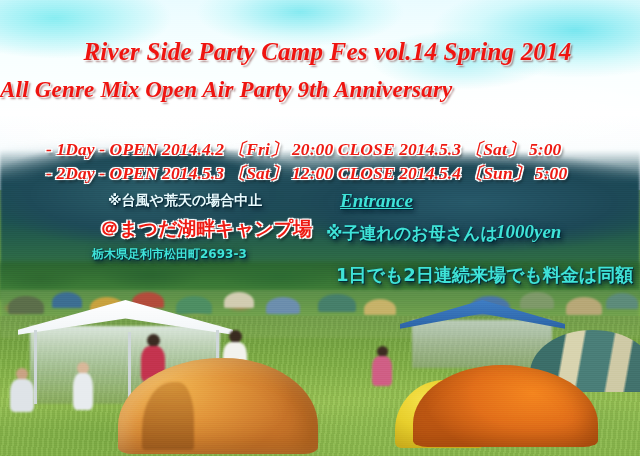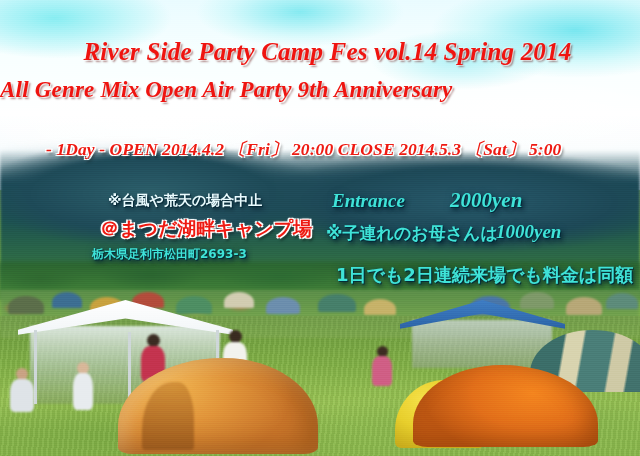--- a/index.html
+++ b/index.html
@@ -211,21 +211,21 @@
 
   #day1{left:46px;top:137px;font-size:17.5px;letter-spacing:.1px;}
   #day2{left:46px;top:161px;font-size:17.5px;letter-spacing:.1px;}
 
   .jp{font-family:"DejaVu Sans","Liberation Sans",sans-serif;font-style:normal;font-weight:bold;}
 
   #note-cancel{left:108px;top:192px;font-size:14px;}
   #venue{left:100px;top:216px;font-size:19px;}
   #address{left:92px;top:246px;font-size:12px;}
 
-  #entrance-label{left:332px;top:190px;font-size:19px;}
+  #entrance-label{left:340px;top:190px;font-size:19px;text-decoration:underline;}
   #entrance-price{left:450px;top:188px;font-size:21px;}
 
   #mother-row{left:326px;top:222px;font-size:17px;}
   #mother-price{left:496px;top:221px;font-size:19px;font-style:italic;font-family:"Liberation Serif",serif;}
   #incl{left:334px;top:244px;font-size:17px;}
   #same{left:336px;top:263px;font-size:18px;}
 </style>
 </head>
 <body>
 
@@ -296,30 +296,30 @@
   </div>
 
   <div id="text-layer">
 
     <div class="hl red" id="title1">River Side Party Camp Fes vol.14 Spring 2014</div>
 
     <div class="hl red" id="title2">All Genre Mix Open Air Party  9th Anniversary</div>
 
     <div class="hl red-out" id="day1">- 1Day -  OPEN  2014.4.2 〔Fri〕 20:00  CLOSE 2014.5.3 〔Sat〕 5:00</div>
 
+    <div class="hl red-out" id="day2">- 2Day -  OPEN  2014.5.3 〔Sat〕 12:00  CLOSE 2014.5.4 〔Sun〕 5:00</div>
 
     <div class="hl jp red-out" id="venue">＠まつだ湖畔キャンプ場</div>
 
     <div class="hl jp pale" id="note-cancel">※台風や荒天の場合中止</div>
 
     <div class="hl jp cyan" id="address">栃木県足利市松田町2693-3</div>
 
     <div class="hl cyan" id="entrance-label">Entrance</div>
 
-    <div class="hl cyan" id="entrance-price">2000yen</div>
 
     <div class="hl jp cyan" id="mother-row">※子連れのお母さんは</div>
 
     <div class="hl cyan" id="mother-price">1000yen</div>
 
 
     <div class="hl jp cyan" id="same">1日でも2日連続来場でも料金は同額</div>
 
   </div>
 </div>

